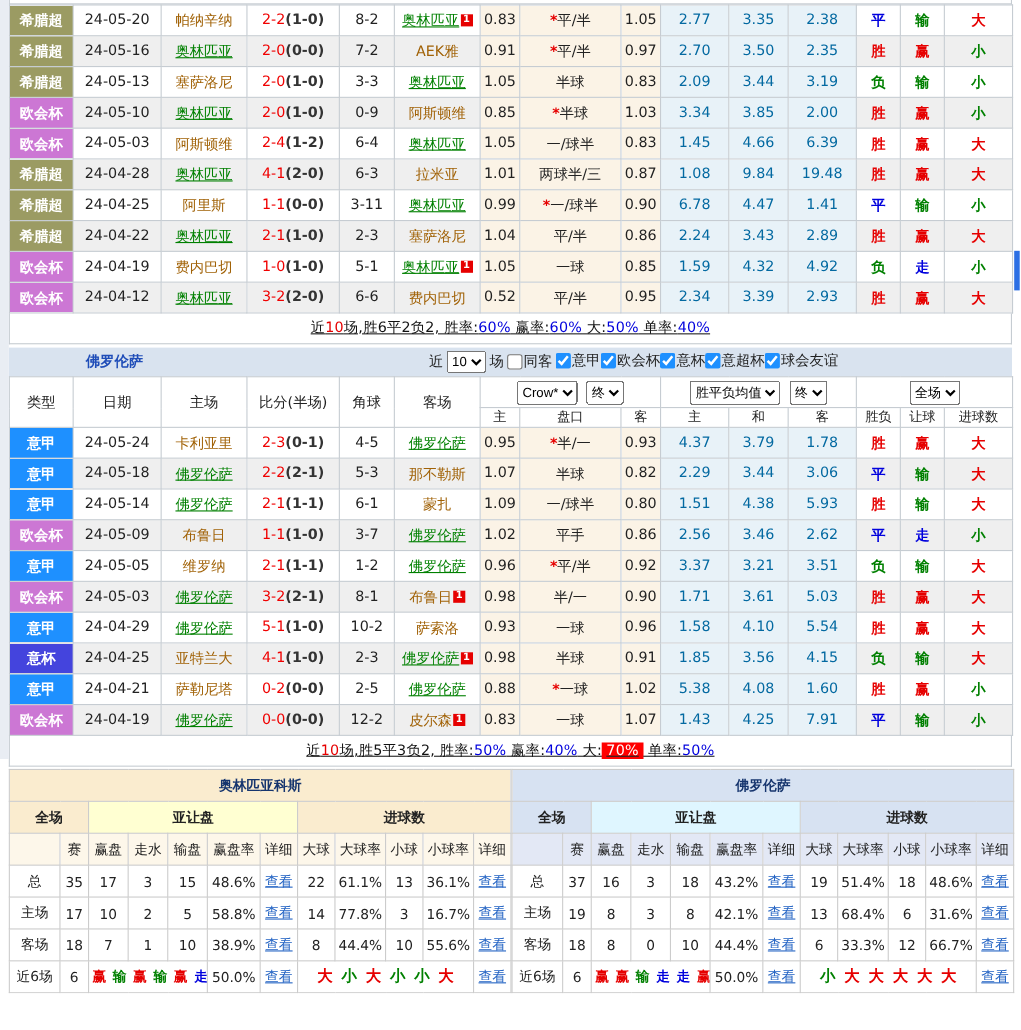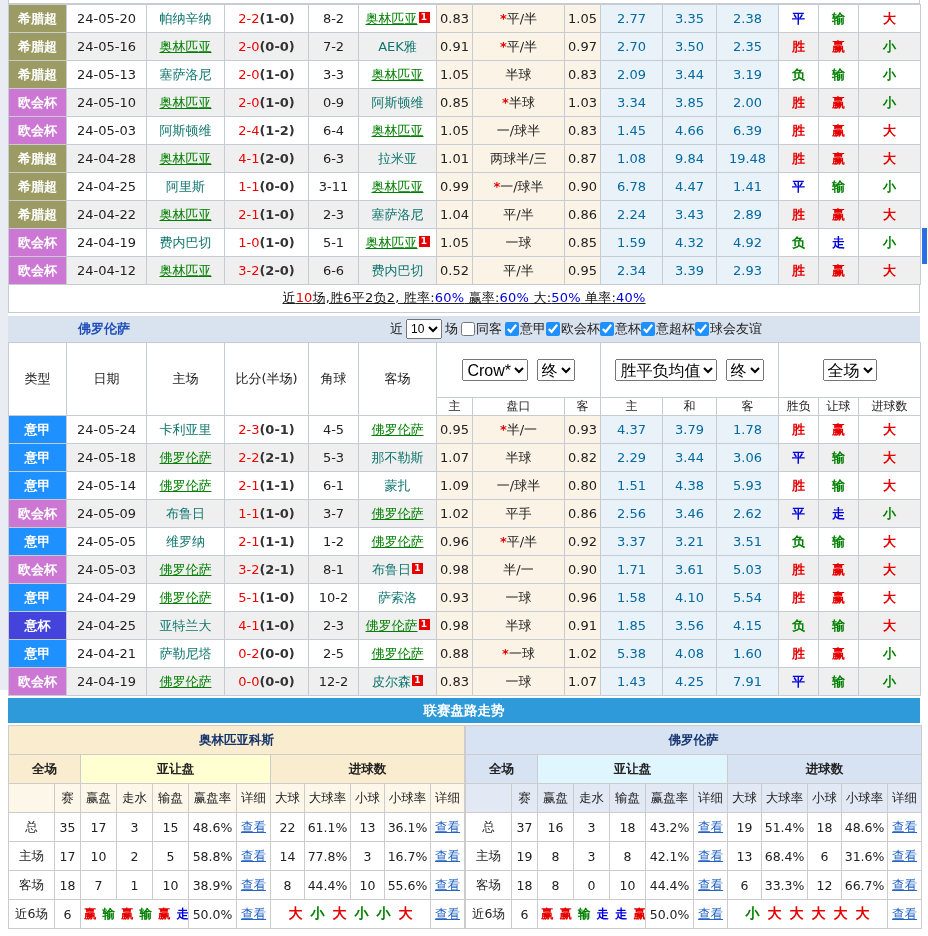--- a/index.html
+++ b/index.html
@@ -15,21 +15,21 @@
   table.mt td.cream { background:#fbf3e6 !important; }
   table.mt td.mean  { background:#e8f2f8 !important; color:#0369a1; }
   td.type { color:#fff; font-weight:bold; }
   td[data-lg="gr"] { background:#9b9b63 !important; }
   td[data-lg="ec"] { background:#cc77d4 !important; }
   td[data-lg="sa"] { background:#1e90ff !important; }
   td[data-lg="ci"] { background:#4444dd !important; }
   .sc { color:#f00000; }
   .hf { color:#333;font-weight:bold; }
   .tm[data-tm="f"] { color:#008000; text-decoration:underline; cursor:pointer; }
-  .tm[data-tm="n"] { color:#0f766e; }
+  .tm[data-tm="n"] { color:#a16207; }
   .b1:empty { display:none; }
   .b1 { display:inline-block; background:#e60000; color:#fff; font-size:9px; line-height:11px; width:11px; height:11px; vertical-align:3px; margin-left:1px; font-weight:bold; }
   .star { color:#e60000; font-weight:bold; }
   td.res { font-weight:bold; }
   [data-clr="r"] { color:#e60000; }
   [data-clr="g"] { color:#018001; }
   [data-clr="b"] { color:#0000dd; }
   [data-clr="k"] { color:#111; }
   [data-clr="chip"] { background:#ff0000; color:#fff; padding:0 4px; }
 
@@ -38,21 +38,21 @@
 
   
   .secbar { margin-top:3px; background:#d9e3ef; height:26px; display:flex; align-items:center; font-size:13px; }
   .secbar .ttl { color:#1f4db8; font-weight:bold; margin-left:70px; }
   .controls { margin-left:auto; margin-right:158px; display:flex; align-items:center; gap:3px; }
   .controls select { font-size:12px; height:20px; }
   .controls input[type=checkbox] { width:14px; height:14px; accent-color:#1e90ff; vertical-align:-2px; }
   .cbl { display:inline-flex; align-items:center; gap:1px; }
   
   table.mt thead td { background:#fff; }
-  thead .sel { font-size:16px; height:22px; margin:16px 2px; }
+  thead .sel { font-size:12px; height:22px; margin:2px 2px; }
   thead tr.sub td { height:17px; font-size:12px; }
 
   
   .banner { margin-top:2px; background:#2e9ada; color:#fff; font-weight:bold; font-size:13.5px; text-align:center; height:25px; line-height:25px; }
   .btwrap { display:flex; margin-top:2px;align-items:center; }
   table.bt { border-collapse:collapse; table-layout:fixed; width:456px; }
   table.bt td { border:1px solid #ccc; text-align:center; height:29px; font-size:12.5px; background:#fff; overflow:hidden; white-space:nowrap; }
   .bt-title td { font-size:14px; font-weight:bold; color:#16356e; height:32px; }
   .bt.left  .bt-title td, .bt.left  .grp td { background:#faeccf; }
   .bt.right .bt-title td, .bt.right .grp td { background:#d7e2f2; }
@@ -538,22 +538,24 @@
           <td class="cream">1.07</td>
           <td class="mean">1.43</td>
           <td class="mean">4.25</td>
           <td class="mean">7.91</td>
           <td class="res" data-clr="b">平</td>
           <td class="res" data-clr="g">输</td>
           <td class="res" data-clr="g">小</td>
         </tr>
       </tbody>
   </table>
-
-  <div class="banner">联赛盘路走势</div>
+  <div class="summary">
+    
+  <span data-clr="k">近</span><span data-clr="r">10</span><span data-clr="k">场,胜5平3负2, 胜率:</span><span data-clr="b">50%</span><span data-clr="k"> 赢率:</span><span data-clr="b">40%</span><span data-clr="k"> 大:</span><span data-clr="chip">70%</span><span data-clr="k"> 单率:</span><span data-clr="b">50%</span></div>
+
 
   <div class="btwrap">
 
     <table class="bt left">
       <colgroup>
         <col style="width:46px">
           <col style="width:26px">
           <col style="width:36px">
           <col style="width:36px">
           <col style="width:36px">

